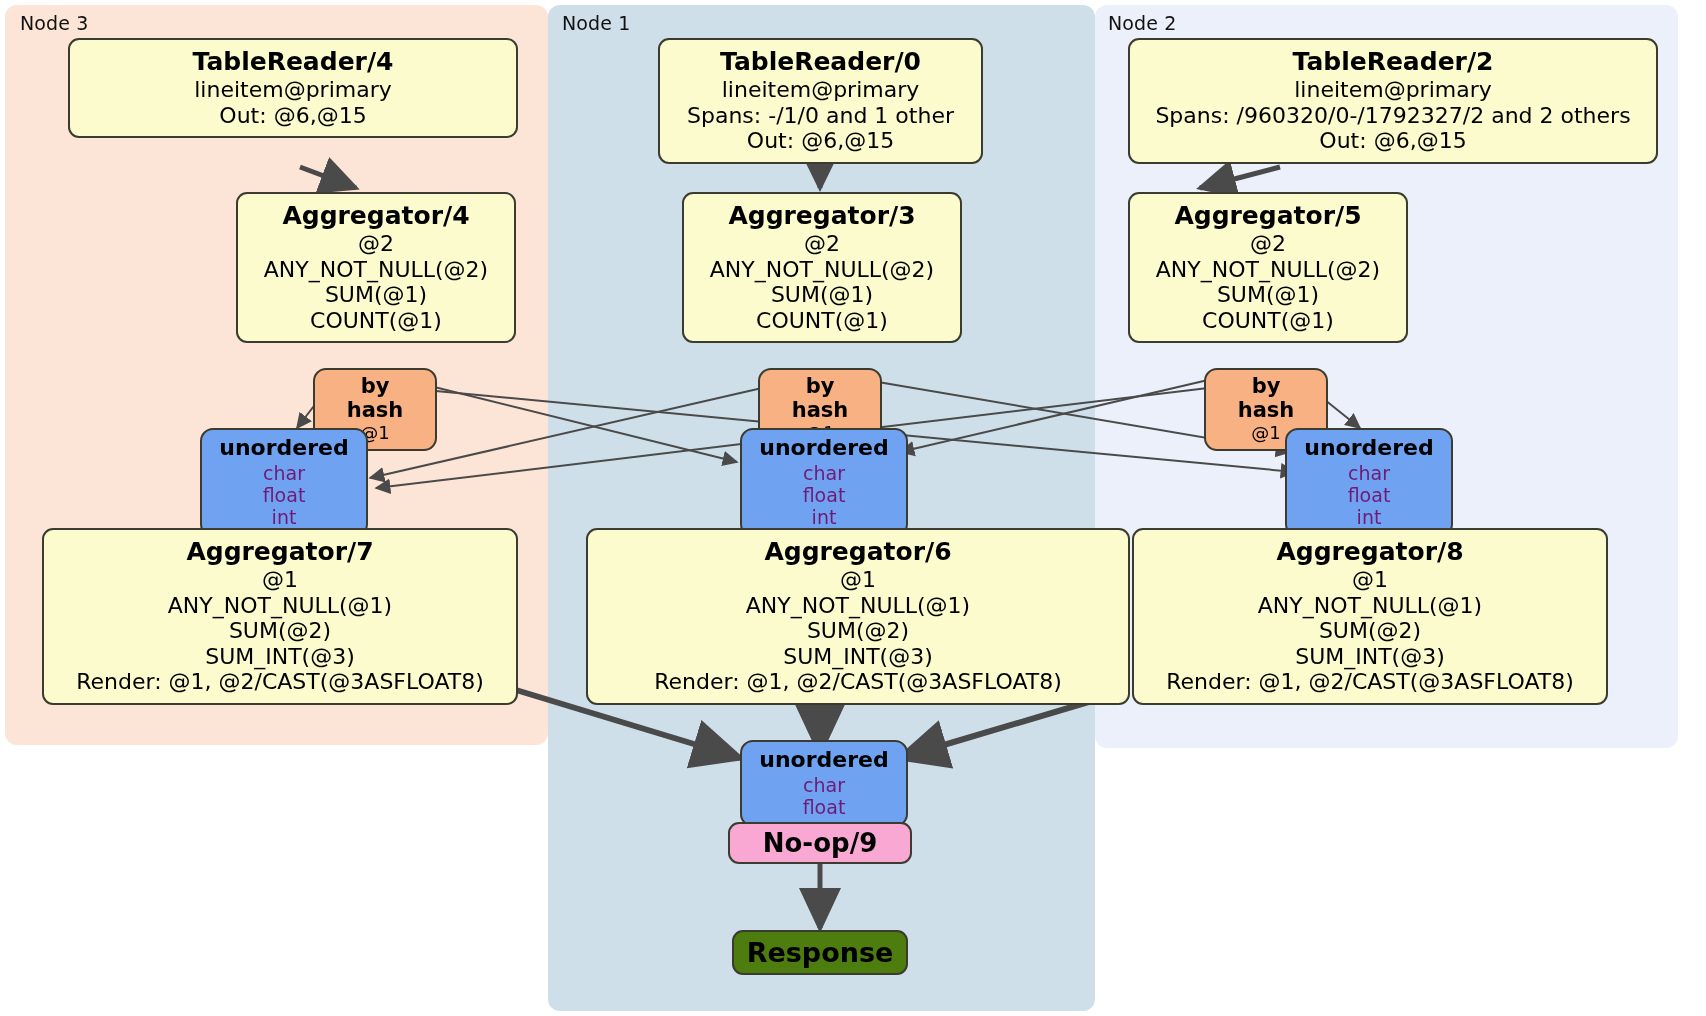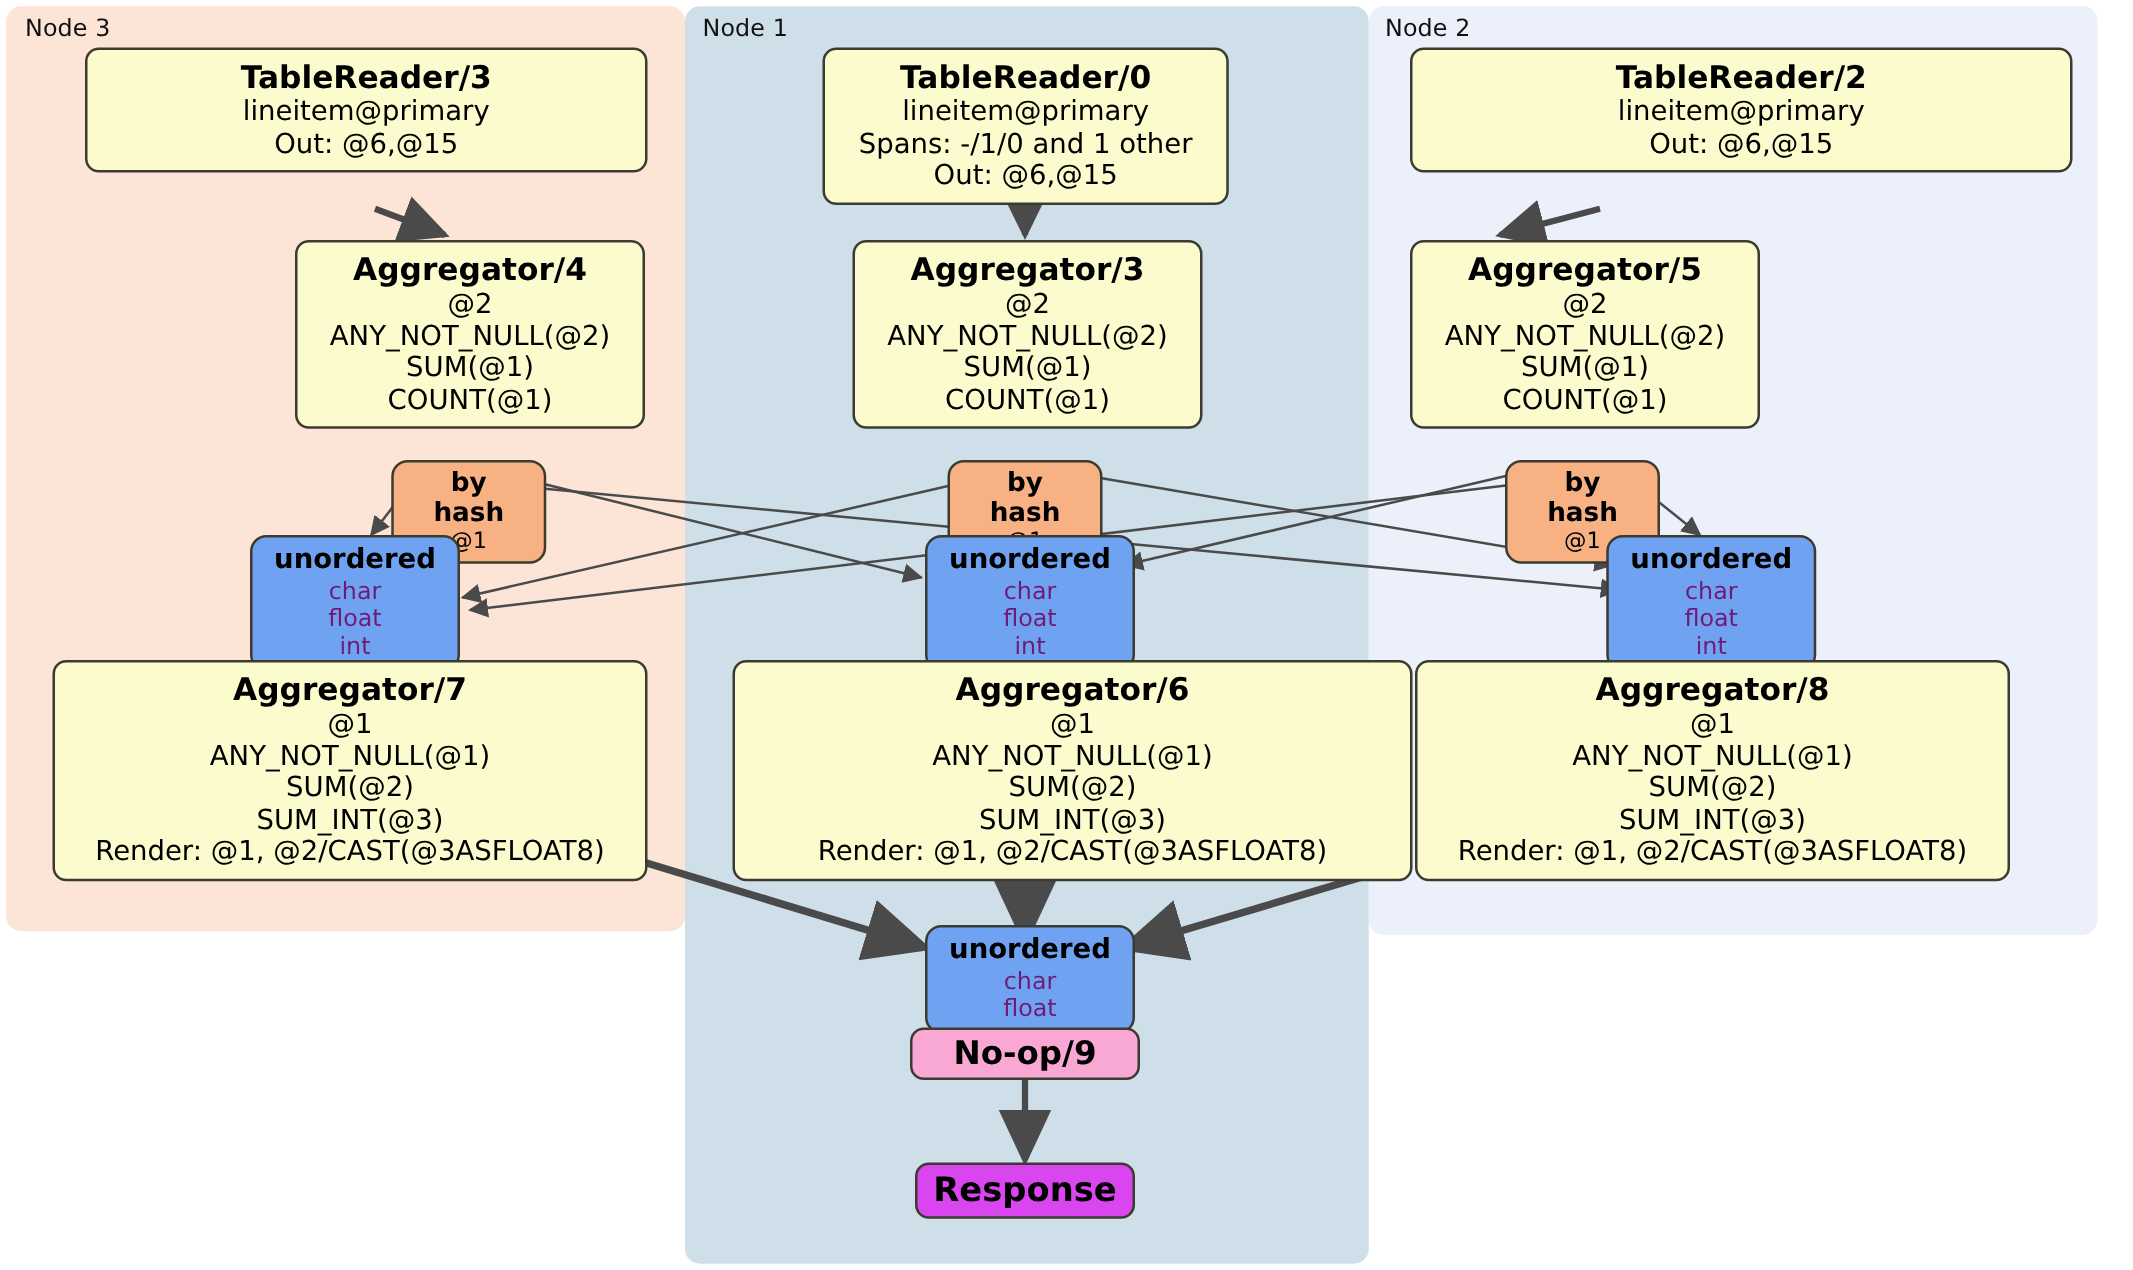--- a/index.html
+++ b/index.html
@@ -33,21 +33,21 @@
   .proc .title{font-weight:bold;font-size:25px;color:#000;margin-bottom:1px;}
   .proc .line{font-size:22px;color:#000;}
 
   .noop{
     background:#f9a8d4;border:2px solid #3b3b30;border-radius:11px;
     padding:4px 14px;
   }
   .noop .title{font-weight:bold;font-size:26px;}
 
   .resp{
-    background:#d946ef;border:2px solid #3b3b30;border-radius:11px;
+    background:#4d7c0f;border:2px solid #3b3b30;border-radius:11px;
     padding:5px 16px;
   }
   .resp .title{font-weight:bold;font-size:27px;}
 
   .router{
     background:#F7B183;border:2px solid #3b3b30;border-radius:13px;
     padding:4px 14px 5px;
     margin-top:28px;
   }
   .router .title{font-weight:bold;font-size:21px;color:#000;}
@@ -100,35 +100,36 @@
     <path d="M1290,372 L1360,428" stroke="#4a4a4a" stroke-width="2" fill="none" marker-end="url(#ah)"></path>
 
     <path d="M516,690 L740,758" stroke="#4a4a4a" stroke-width="6" fill="none" marker-end="url(#ahs)"></path>
     <path d="M820,712 L820,752" stroke="#4a4a4a" stroke-width="6" fill="none" marker-end="url(#ahs)"></path>
     <path d="M1122,692 L900,758" stroke="#4a4a4a" stroke-width="6" fill="none" marker-end="url(#ahs)"></path>
 
     <path d="M820,862 L820,928" stroke="#4a4a4a" stroke-width="5" fill="none" marker-end="url(#ahs)"></path>
   </svg>
 
   <div class="node proc" style="left:68px;top:38px;width:450px;">
-    <div class="title">TableReader/3</div>
+    <div class="title">TableReader/4</div>
     <div class="line">lineitem@primary</div>
     <div class="line">Out: @6,@15</div>
   </div>
 
   <div class="node proc" style="left:658px;top:38px;width:325px;">
     <div class="title">TableReader/0</div>
     <div class="line">lineitem@primary</div>
     <div class="line">Spans: -/1/0 and 1 other</div>
     <div class="line">Out: @6,@15</div>
   </div>
 
   <div class="node proc" style="left:1128px;top:38px;width:530px;">
     <div class="title">TableReader/2</div>
     <div class="line">lineitem@primary</div>
+    <div class="line">Spans: /960320/0-/1792327/2 and 2 others</div>
     <div class="line">Out: @6,@15</div>
   </div>
 
   <div class="node proc" style="left:236px;top:192px;width:280px;">
     <div class="title">Aggregator/4</div>
     <div class="line">@2</div>
     <div class="line">ANY_NOT_NULL(@2)</div>
     <div class="line">SUM(@1)</div>
     <div class="line">COUNT(@1)</div>
   </div>

